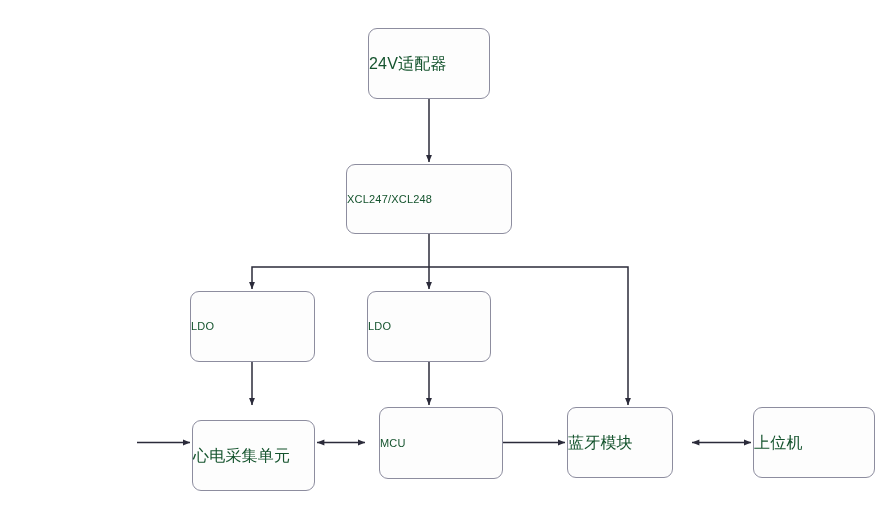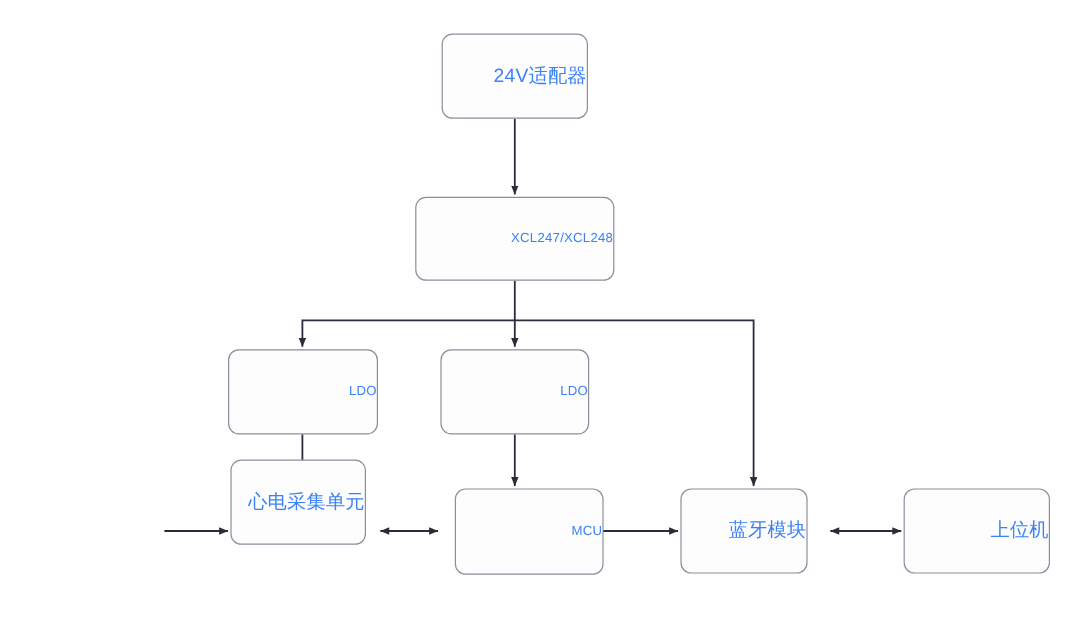--- a/index.html
+++ b/index.html
@@ -24,27 +24,26 @@
     pointer-events: none;
   }
   .node {
     position: absolute;
     box-sizing: border-box;
     border: 1.3px solid #8d8d9f;
     border-radius: 9px;
     background: #fdfdfd;
     display: flex;
     align-items: center;
-    justify-content: flex-end;
-    color: #3b82f6;
+    justify-content: flex-start;
+    color: #14532d;
     font-size: 16px;
     line-height: 1;
     letter-spacing: 0.2px;
     white-space: nowrap;
-    padding-left: 40px;
   }
   .node-label {
     display: block;
   }
   .cjk { font-size: 16px; }
   .latin { font-size: 11px; }
 </style>
 </head>
 <body>
 
@@ -96,21 +95,21 @@
 
   <div class="node" style="left: 190px; top: 291px; width: 125px; height: 71px; border-color: rgb(141, 141, 159); background: rgb(253, 253, 253);">
     <span class="node-label latin">LDO</span>
   </div>
 
   <div class="node" style="left: 367px; top: 291px; width: 124px; height: 71px; border-color: rgb(141, 141, 159); background: rgb(253, 253, 253);">
     <span class="node-label latin">LDO</span>
   </div>
 
 
-  <div class="node" style="left: 192px; top: 383px; width: 113px; height: 71px; border-color: rgb(141, 141, 159); background: rgb(253, 253, 253);">
+  <div class="node" style="left: 192px; top: 420px; width: 123px; height: 71px; border-color: rgb(141, 141, 159); background: rgb(253, 253, 253);">
     <span class="node-label cjk">心电采集单元</span>
   </div>
 
   <div class="node" style="left: 379px; top: 407px; width: 124px; height: 72px; border-color: rgb(141, 141, 159); background: rgb(253, 253, 253);">
     <span class="node-label latin">MCU</span>
   </div>
 
   <div class="node" style="left: 567px; top: 407px; width: 106px; height: 71px; border-color: rgb(141, 141, 159); background: rgb(253, 253, 253);">
     <span class="node-label cjk">蓝牙模块</span>
   </div>

